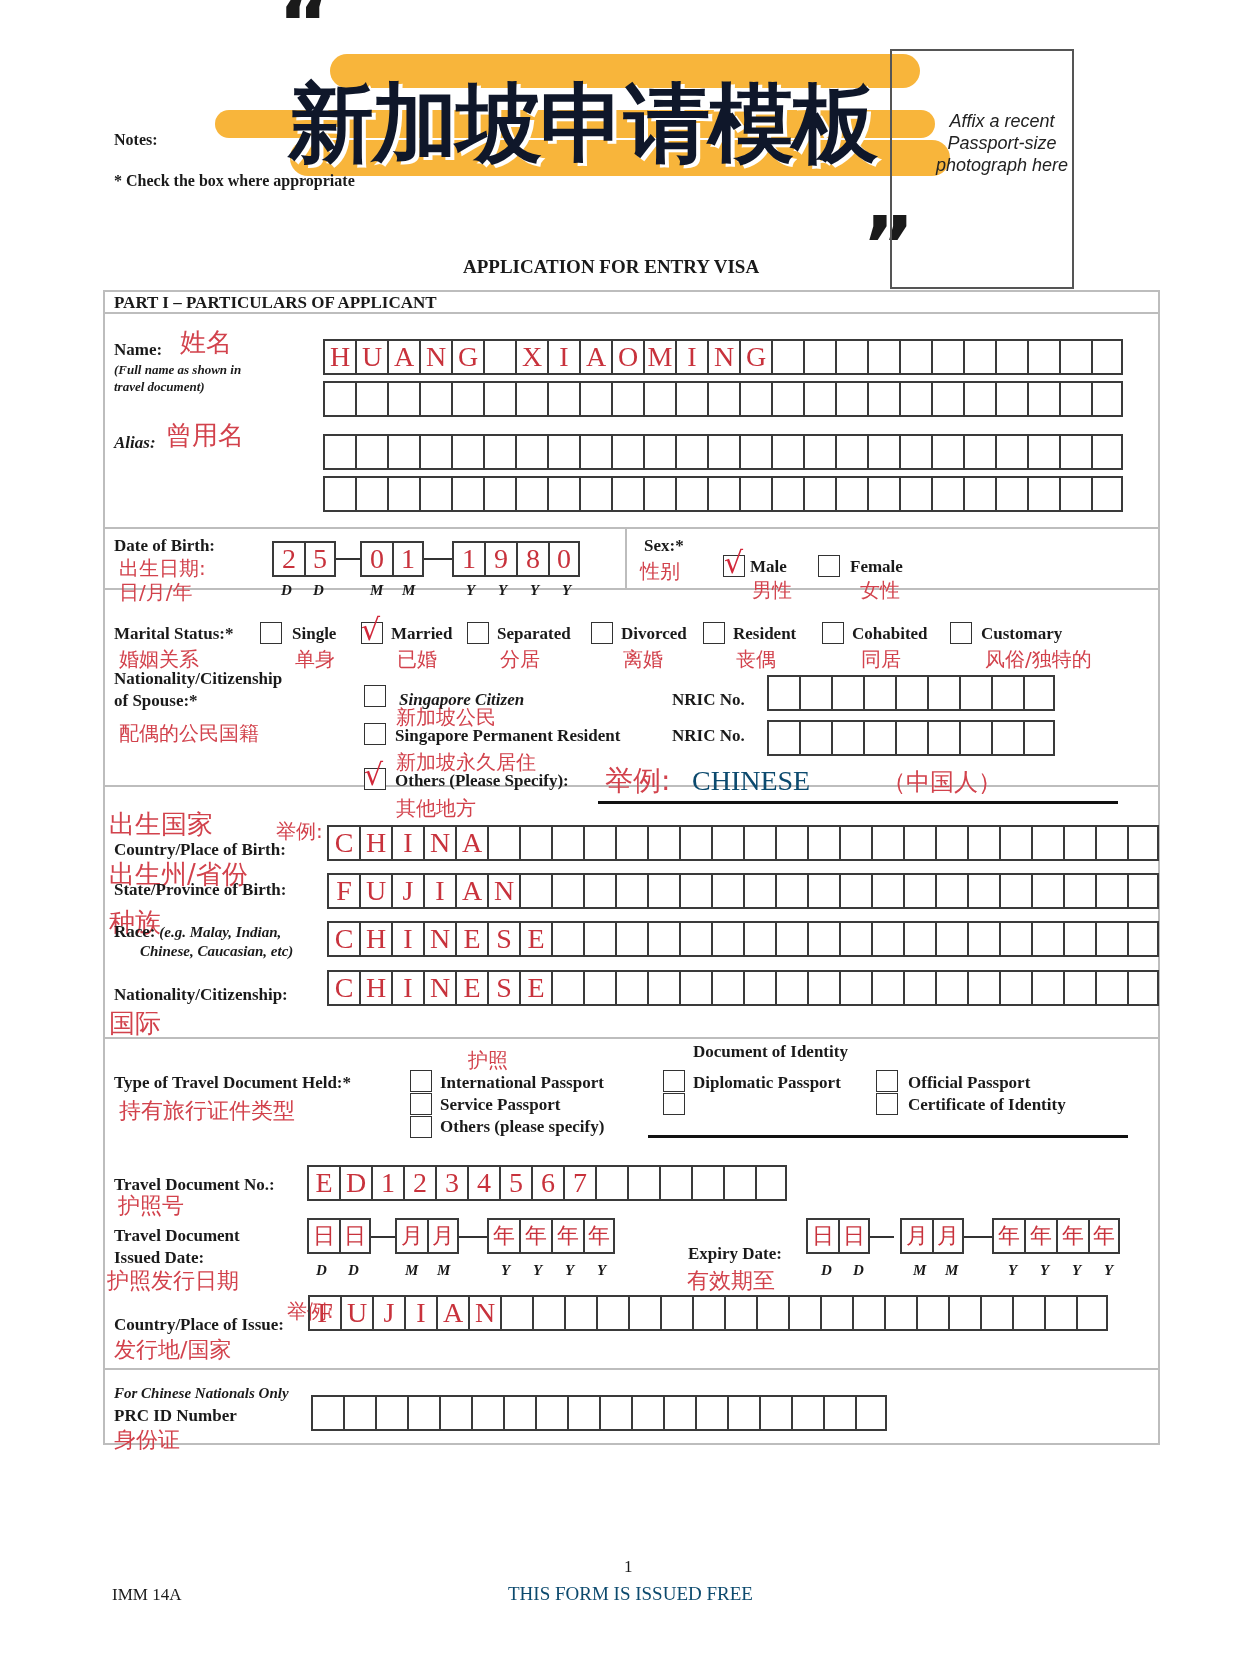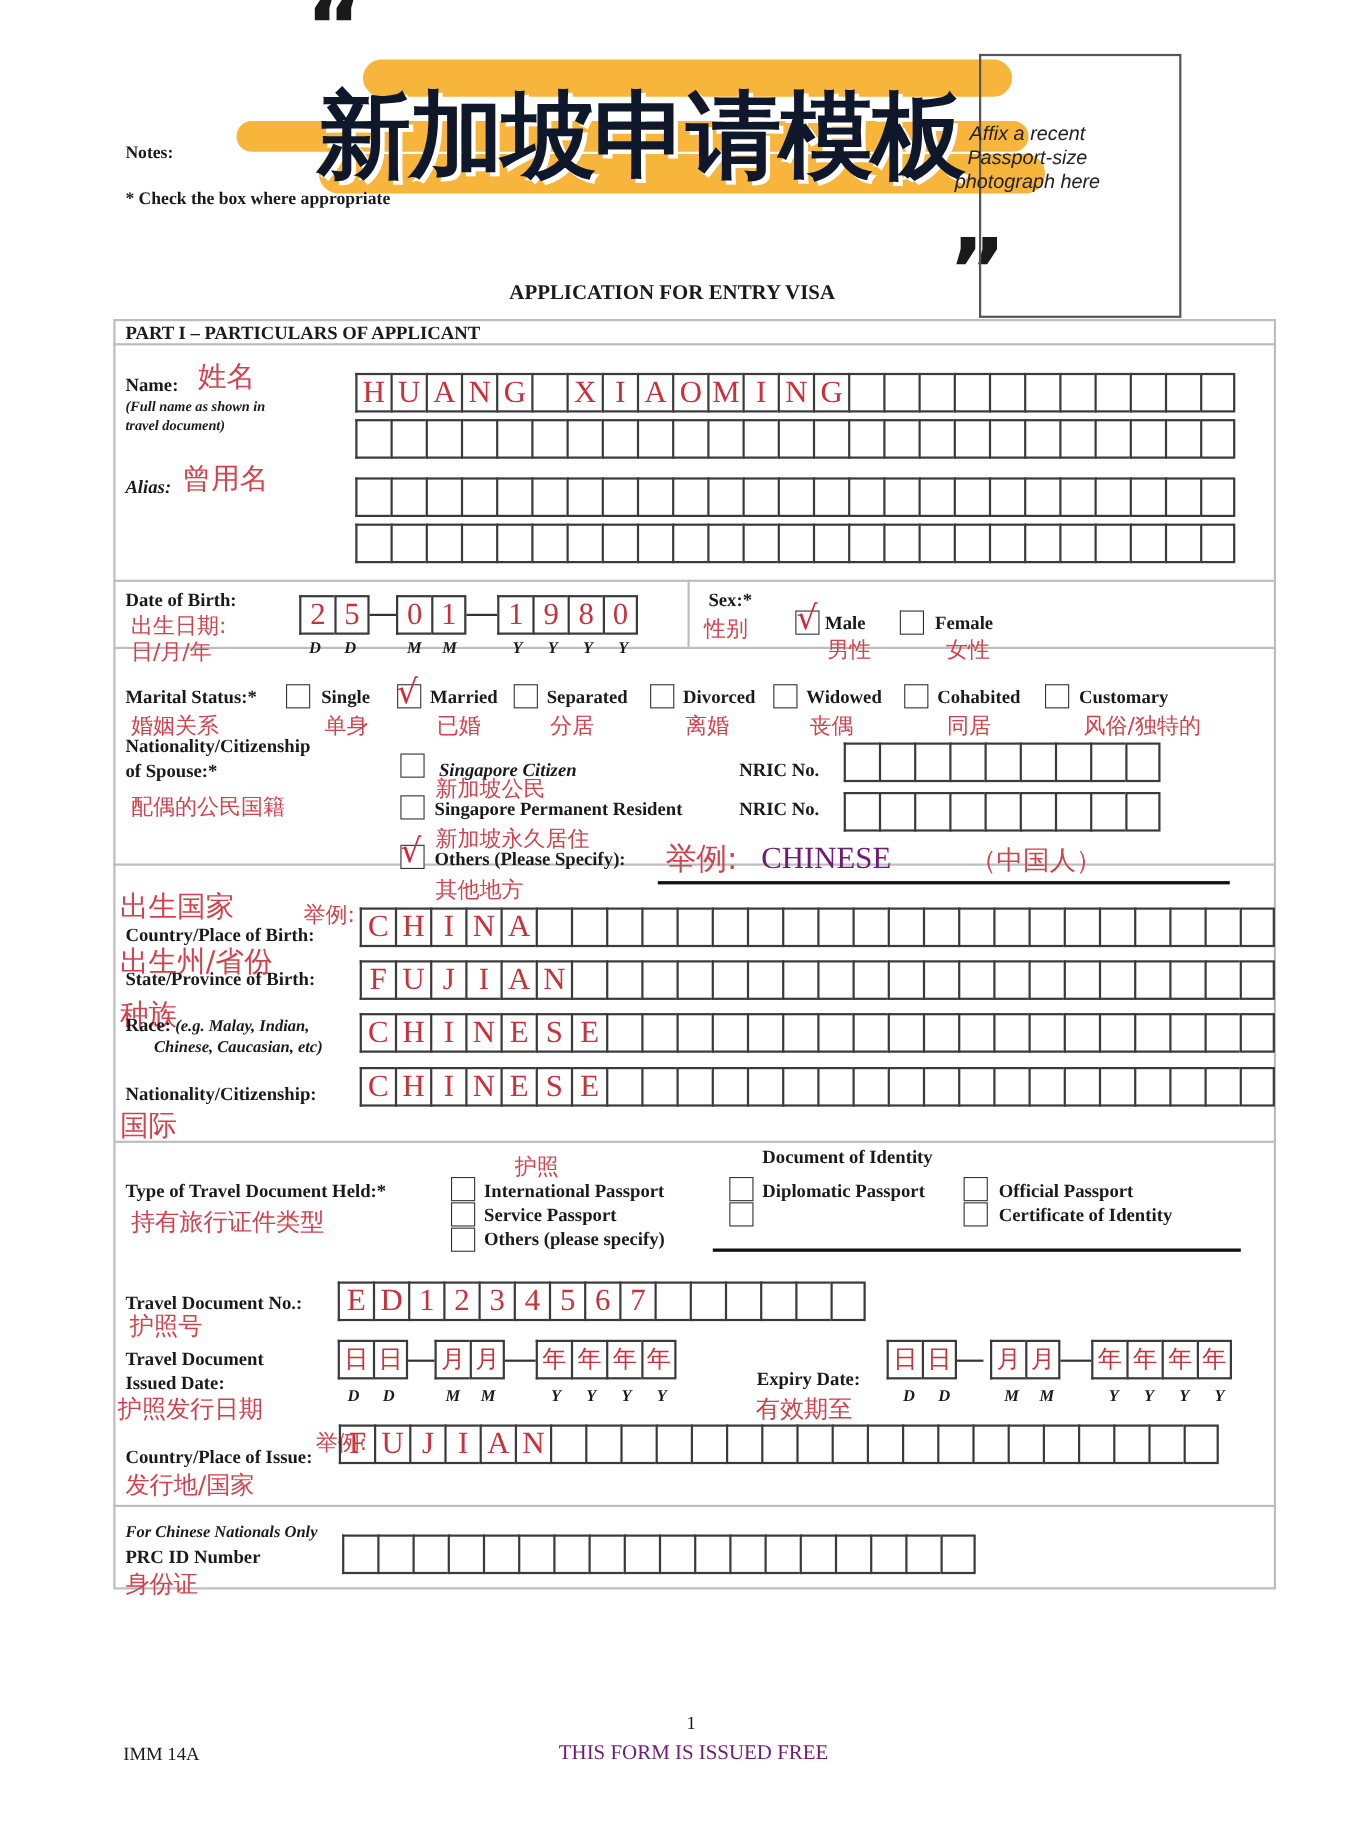--- a/index.html
+++ b/index.html
@@ -1,20 +1,20 @@
 <!DOCTYPE html>
 <html><head>
 <meta charset="utf-8">
 <style>
   html,body{margin:0;padding:0;background:#fff;}
   body{width:1242px;height:1660px;position:relative;overflow:hidden;font-family:"Liberation Serif","DejaVu Serif",serif;color:#1a1a1a;}
   .abs{position:absolute;}
   .b{font-weight:bold;}
   .i{font-style:italic;}
-  .redserif{color:#701a75;font-family:"Liberation Serif",serif;}
+  .redserif{color:#0c4a6e;font-family:"Liberation Serif",serif;}
   .lbl{font-size:17px;font-weight:bold;}
   .zh{font-size:20px;color:#d2424c;font-family:"DejaVu Sans",sans-serif;}
   .boxrow{position:absolute;display:flex;}
   .cell{width:32px;height:36px;border:2px solid #3a3a3a;border-right:none;box-sizing:border-box;display:flex;align-items:center;justify-content:center;font-size:28px;color:#c8323c;font-family:"Liberation Serif",serif;}
   .boxrow .cell:last-child{border-right:2px solid #3a3a3a;}
   .chk{position:absolute;width:22px;height:22px;border:1.6px solid #333;box-sizing:border-box;background:#fff;}
   .tick{position:absolute;color:#d2283a;font-size:30px;line-height:1;font-family:"DejaVu Sans",sans-serif;}
   .hr{position:absolute;left:103px;width:1057px;height:0;border-top:2px solid #bdbdbd;}
   .dash{position:absolute;height:2px;background:#333;}
   .dlab{position:absolute;font-size:15px;font-weight:bold;font-style:italic;}
@@ -28,21 +28,21 @@
 <div class="brush" style="left:330px;top:54px;width:590px;height:34px;"></div>
 <div class="brush" style="left:215px;top:110px;width:720px;height:28px;"></div>
 <div class="brush" style="left:290px;top:140px;width:660px;height:36px;"></div>
 <div class="abs b" style="left:288px;top:66px;font-size:86px;letter-spacing:-2px;font-family:'DejaVu Sans',sans-serif;color:#0f172a;text-shadow:4px 3px 0 #fff;">新加坡申请模板</div>
 <div class="abs b" style="left:862px;top:200px;font-size:80px;font-family:'DejaVu Sans',sans-serif;">”</div>
 
 <div class="abs b" style="left:114px;top:131px;font-size:16px;">Notes:</div>
 <div class="abs b" style="left:114px;top:172px;font-size:16px;">* Check the box where appropriate</div>
 
 <div class="abs" style="left:890px;top:49px;width:180px;height:236px;border:2px solid #555;"></div>
-<div class="abs i" style="left:856px;top:110px;width:156px;text-align:center;font-family:'Liberation Sans',sans-serif;font-size:18px;line-height:22px;color:#222;">
+<div class="abs i" style="left:924px;top:110px;width:156px;text-align:center;font-family:'Liberation Sans',sans-serif;font-size:18px;line-height:22px;color:#222;">
   <div>Affix a recent</div>
   <div>Passport-size</div>
   <div>photograph here</div>
 </div>
 
 <div class="abs b" style="left:463px;top:256px;font-size:19px;">APPLICATION FOR ENTRY VISA</div>
 
 <div class="abs" style="left:103px;top:290px;width:1057px;height:1155px;border:2px solid #bdbdbd;box-sizing:border-box;"></div>
 <div class="abs b" style="left:114px;top:293px;font-size:17px;">PART I – PARTICULARS OF APPLICANT</div>
 <div class="hr" style="top:312px;"></div>
@@ -223,21 +223,21 @@
 
 <div class="chk" style="left:467px;top:622px;"></div>
 <div class="abs lbl" style="left:497px;top:624px;">Separated</div>
 <div class="abs zh" style="left:500px;top:646px;">分居</div>
 
 <div class="chk" style="left:591px;top:622px;"></div>
 <div class="abs lbl" style="left:621px;top:624px;">Divorced</div>
 <div class="abs zh" style="left:623px;top:646px;">离婚</div>
 
 <div class="chk" style="left:703px;top:622px;"></div>
-<div class="abs lbl" style="left:733px;top:624px;">Widowed</div>
+<div class="abs lbl" style="left:733px;top:624px;">Resident</div>
 <div class="abs zh" style="left:736px;top:646px;">丧偶</div>
 
 <div class="chk" style="left:822px;top:622px;"></div>
 <div class="abs lbl" style="left:852px;top:624px;">Cohabited</div>
 <div class="abs zh" style="left:861px;top:646px;">同居</div>
 
 <div class="chk" style="left:950px;top:622px;"></div>
 <div class="abs lbl" style="left:981px;top:624px;">Customary</div>
 <div class="abs zh" style="left:985px;top:646px;">风俗/独特的</div>
 

